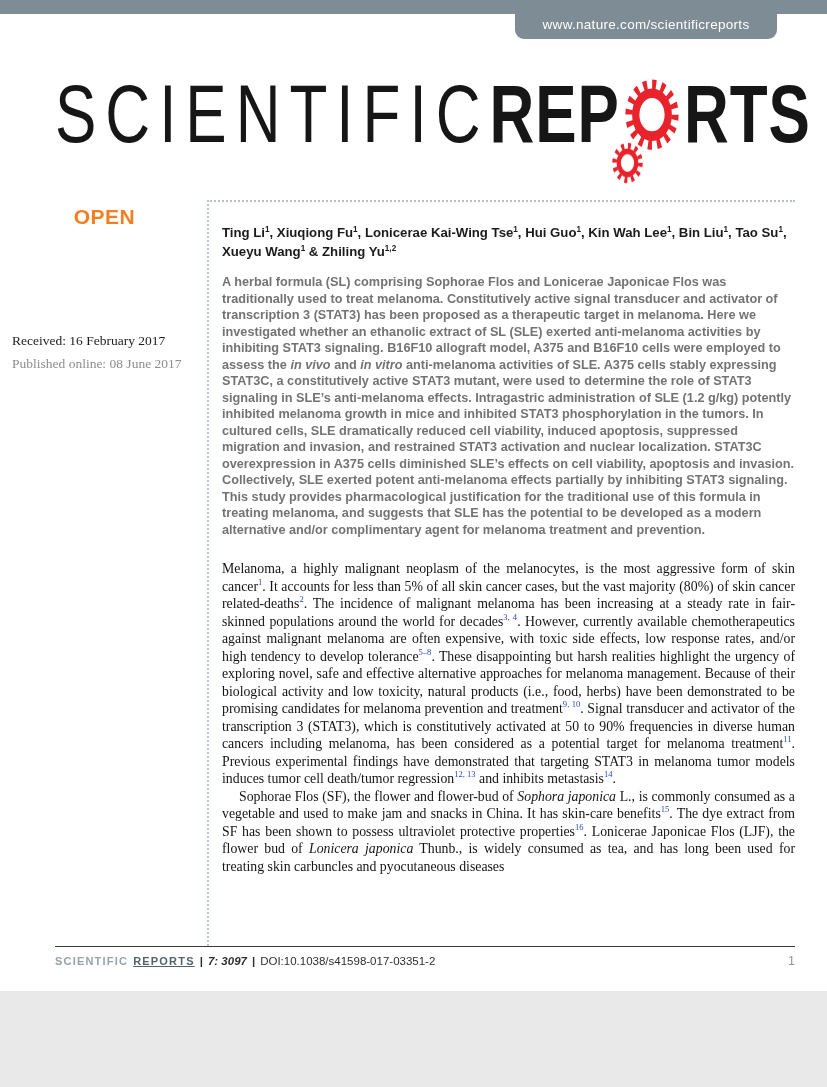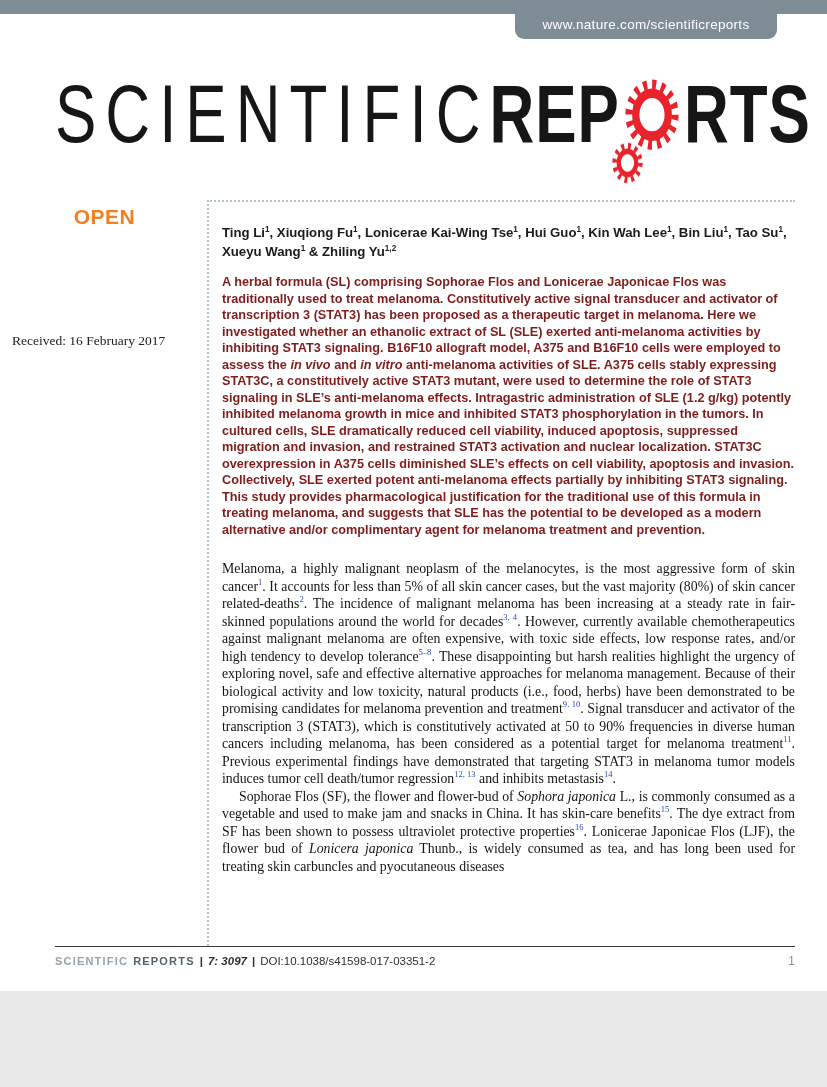--- a/index.html
+++ b/index.html
@@ -28,34 +28,34 @@
   .open-label{margin-top:5px;padding-right:10px;text-align:center;font-size:21px;font-weight:700;
               letter-spacing:.5px;color:var(--accent);}
   .dates{margin-top:100px;font-family:"Liberation Serif",serif;font-size:13.5px;line-height:23px;color:#1c1c1c;}
   .date-gray{color:#8d8d8d;}
 
   .right-col{flex:1;border-left:2px dotted var(--dotted);border-top:2px dotted var(--dotted);
              padding:8px 0 0 13px;box-sizing:border-box;}
   .title{margin:2px 0 0 0;font-size:30px;line-height:38px;font-weight:700;color:#1b1b1b;letter-spacing:-.3px;}
   .title span{display:block;}
   .authors{margin:13px 0 0 0;font-size:13.2px;font-weight:700;line-height:19px;color:#1b1b1b;}
-  .abstract{margin:13px 0 0 0;font-size:12.7px;font-weight:700;line-height:16.5px;color:#7f1d1d;}
+  .abstract{margin:13px 0 0 0;font-size:12.7px;font-weight:700;line-height:16.5px;color:#737373;}
   .body-text{margin-top:22px;font-family:"Liberation Serif",serif;font-size:13.8px;line-height:17.5px;
              color:#141414;text-align:justify;}
   .body-text p{margin:0;}
   .body-text p.indent{text-indent:17px;}
   sup{font-size:.62em;line-height:0;}
   .ref{color:var(--ref);}
 
   .footer{position:absolute;left:0;right:0;bottom:0;height:45px;background:#fff;z-index:5;}
   .footer-rule{margin:0 32px 0 55px;border-top:1.5px solid #3a3a3a;}
   .footer-line{margin:7px 32px 0 55px;display:flex;align-items:baseline;gap:5px;
                font-size:11.5px;color:#2e2e2e;}
   .f-sci{color:#95a3ad;font-weight:700;font-size:11px;letter-spacing:1.2px;}
-  .f-rep{color:#53636d;font-weight:700;font-size:11px;letter-spacing:1.2px;}
+  .f-rep{color:#53636d;font-weight:700;font-size:11px;letter-spacing:1.2px;text-decoration:underline;}
   .f-sep{font-weight:700;}
   .f-vol{font-weight:700;font-style:italic;}
   .f-page{margin-left:auto;color:#8a959e;font-size:12.5px;}
 </style>
 </head>
 <body>
 
 <div class="page">
 
   <div class="topbar"></div>
@@ -80,20 +80,21 @@
       <span>RTS</span>
     </span>
   </header>
 
   <div class="content">
 
     <aside class="left-col">
       <div class="open-label">OPEN</div>
       <div class="dates">
         <div>Received: 16 February 2017</div>
+        <div class="date-gray">Published online: 08 June 2017</div>
       </div>
     </aside>
 
     <main class="right-col">
 
       <p class="authors"><span>Ting Li</span><sup>1</sup><span>, Xiuqiong Fu</span><sup>1</sup><span>, Lonicerae Kai-Wing Tse</span><sup>1</sup><span>, Hui Guo</span><sup>1</sup><span>, Kin Wah Lee</span><sup>1</sup><span>, Bin Liu</span><sup>1</sup><span>, Tao Su</span><sup>1</sup><span>, Xueyu Wang</span><sup>1</sup><span> &amp; Zhiling Yu</span><sup>1,2</sup></p>
 
       <p class="abstract"><span>A herbal formula (SL) comprising Sophorae Flos and Lonicerae Japonicae Flos was traditionally used to treat melanoma. Constitutively active signal transducer and activator of transcription 3 (STAT3) has been proposed as a therapeutic target in melanoma. Here we investigated whether an ethanolic extract of SL (SLE) exerted anti-melanoma activities by inhibiting STAT3 signaling. B16F10 allograft model, A375 and B16F10 cells were employed to assess the </span><span style="font-style: italic;">in vivo</span><span> and </span><span style="font-style: italic;">in vitro</span><span> anti-melanoma activities of SLE. A375 cells stably expressing STAT3C, a constitutively active STAT3 mutant, were used to determine the role of STAT3 signaling in SLE’s anti-melanoma effects. Intragastric administration of SLE (1.2 g/kg) potently inhibited melanoma growth in mice and inhibited STAT3 phosphorylation in the tumors. In cultured cells, SLE dramatically reduced cell viability, induced apoptosis, suppressed migration and invasion, and restrained STAT3 activation and nuclear localization. STAT3C overexpression in A375 cells diminished SLE’s effects on cell viability, apoptosis and invasion. Collectively, SLE exerted potent anti-melanoma effects partially by inhibiting STAT3 signaling. This study provides pharmacological justification for the traditional use of this formula in treating melanoma, and suggests that SLE has the potential to be developed as a modern alternative and/or complimentary agent for melanoma treatment and prevention.</span></p>
 
       <div class="body-text">

